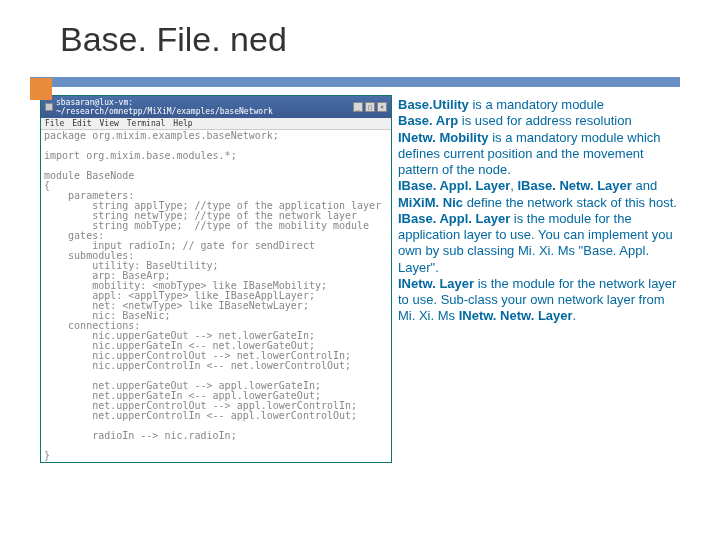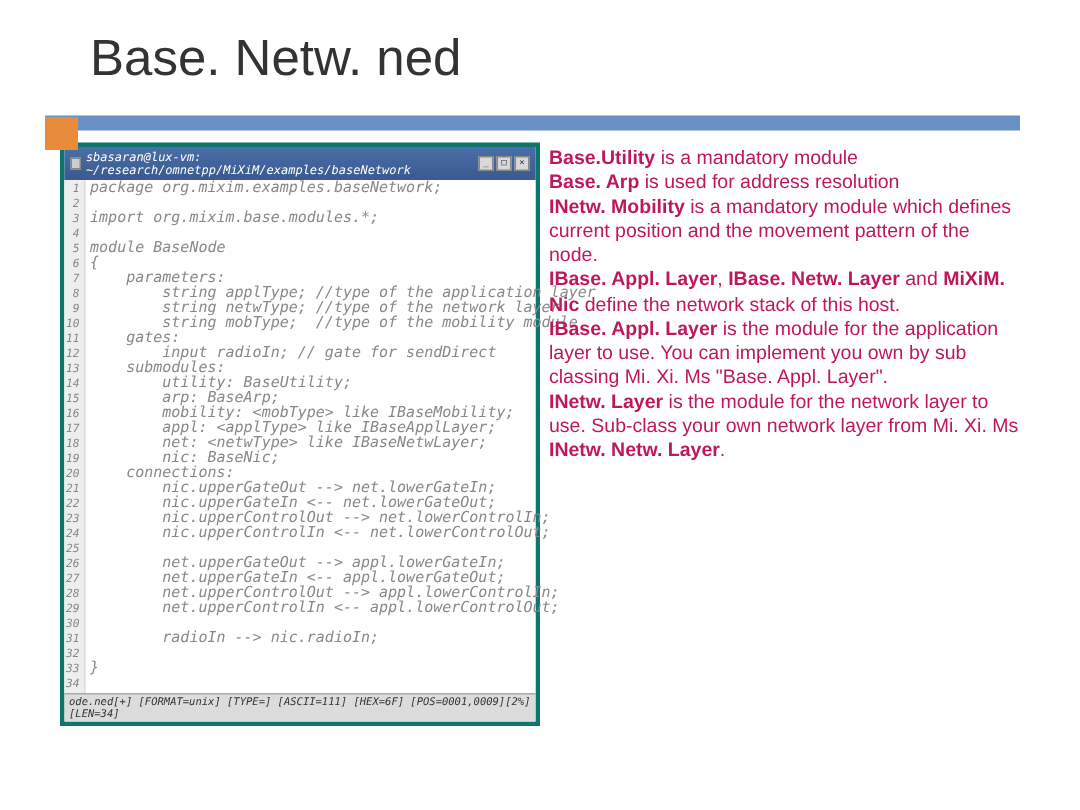--- a/index.html
+++ b/index.html
@@ -29,26 +29,25 @@
     background: #e88c3c;
     position: absolute;
     left: 30px;
     top: 78px;
   }
   .content-row {
     display: flex;
     gap: 6px;
   }
   .terminal {
-    width: 320px;
-    border: 3px solid #0f766e;
+    width: 352px;
+    border: 1px solid #0f766e;
     font-size: 8px;
     font-family: "DejaVu Sans Mono", monospace;
     background: #fff;
-    font-style: italic;
   }
   .term-titlebar {
     background: linear-gradient(#4a6ea8, #3a5a90);
     color: #fff;
     padding: 2px 4px;
     display: flex;
     align-items: center;
     justify-content: space-between;
     font-size: 8px;
   }
@@ -89,81 +88,54 @@
     background: #dcdcdc;
     border-top: 1px solid #aaa;
     padding: 1px 3px;
     font-size: 7px;
     color: #333;
   }
   .desc {
     flex: 1;
     font-size: 13px;
     line-height: 1.25;
-    color: #be185d;
+    color: #0369a1;
     padding-top: 2px;
   }
   .desc b { font-weight: bold; }
 </style>
 </head>
 <body>
 
 <div class="small-accent"></div>
-<h1 class="slide-title">Base. Netw. ned</h1>
+<h1 class="slide-title">Base. File. ned</h1>
 <div class="accent-bar"></div>
 
 <div class="content-row">
 
   <div class="terminal">
     <div class="term-titlebar">
       <div class="left">
         <span class="term-sq"></span>
         <span>sbasaran@lux-vm: ~/research/omnetpp/MiXiM/examples/baseNetwork</span>
       </div>
       <div class="term-btns">
         <span class="term-btn">_</span>
         <span class="term-btn">□</span>
         <span class="term-btn">×</span>
       </div>
     </div>
+    <div class="term-menubar">
+      <span>File</span>
+      <span>Edit</span>
+      <span>View</span>
+      <span>Terminal</span>
+      <span>Help</span>
+    </div>
     <div class="term-body">
-      <div class="gutter" id="gutter">1
-2
-3
-4
-5
-6
-7
-8
-9
-10
-11
-12
-13
-14
-15
-16
-17
-18
-19
-20
-21
-22
-23
-24
-25
-26
-27
-28
-29
-30
-31
-32
-33
-34</div>
       <div class="code" id="code">package org.mixim.examples.baseNetwork;
 
 import org.mixim.base.modules.*;
 
 module BaseNode
 {
     parameters:
         string applType; //type of the application layer
         string netwType; //type of the network layer
         string mobType;  //type of the mobility module
@@ -185,21 +157,20 @@
         net.upperGateOut --&gt; appl.lowerGateIn;
         net.upperGateIn &lt;-- appl.lowerGateOut;
         net.upperControlOut --&gt; appl.lowerControlIn;
         net.upperControlIn &lt;-- appl.lowerControlOut;
 
         radioIn --&gt; nic.radioIn;
 
 }
 </div>
     </div>
-    <div class="term-status">ode.ned[+] [FORMAT=unix] [TYPE=] [ASCII=111] [HEX=6F] [POS=0001,0009][2%] [LEN=34]</div>
   </div>
 
   <div class="desc">
     <b>Base.Utility</b><span> is a mandatory module</span><br>
     <b>Base. Arp</b><span> is used for address resolution</span><br>
     <b>INetw. Mobility</b><span> is a mandatory module which defines current position and the movement pattern of the node.</span><br>
     <b>IBase. Appl. Layer</b><span>, </span><b>IBase. Netw. Layer</b><span> and </span><b>MiXiM. Nic</b><span> define the network stack of this host.</span><br>
     <b>IBase. Appl. Layer</b><span> is the module for the application layer to use. You can implement you own by sub classing Mi. Xi. Ms "Base. Appl. Layer".</span><br>
     <b>INetw. Layer</b><span> is the module for the network layer to use. Sub-class your own network layer from Mi. Xi. Ms </span><b>INetw. Netw. Layer</b><span>.</span>
   </div>

